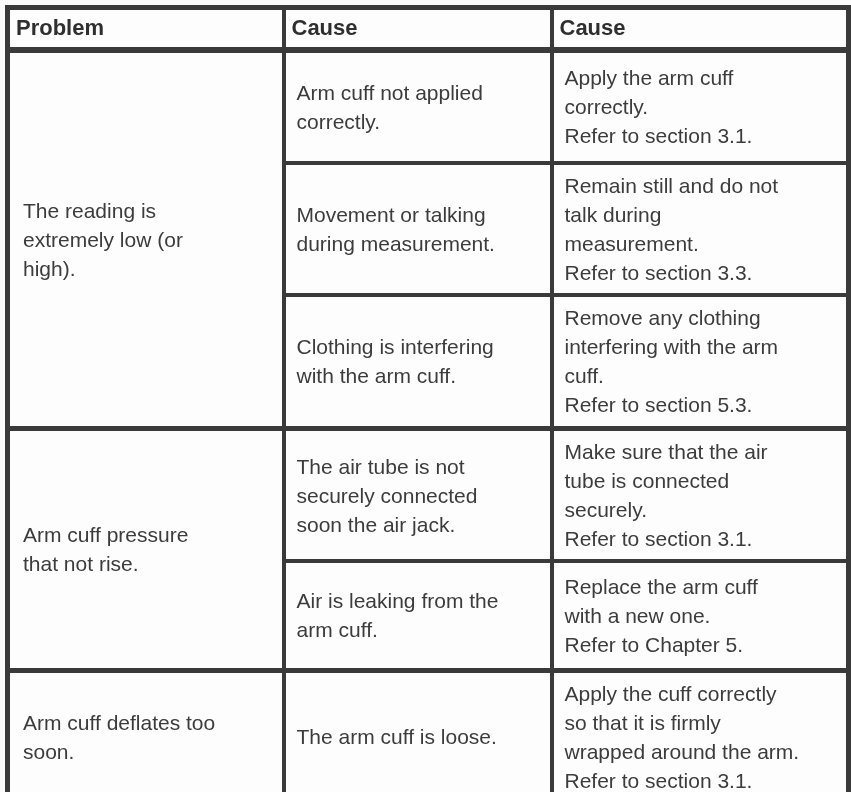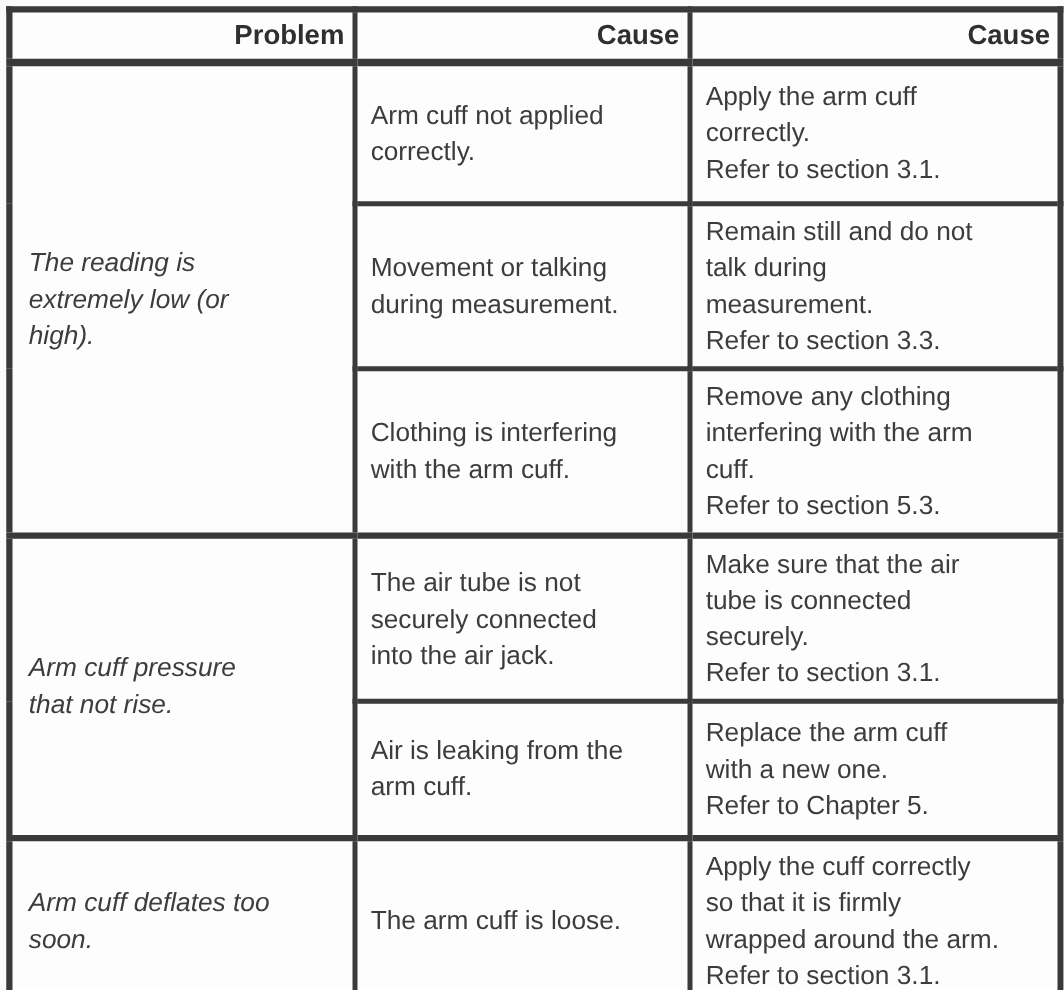--- a/index.html
+++ b/index.html
@@ -28,37 +28,36 @@
   table.trouble, th, td {
     border: 4px solid #3a3a3a;
   }
   table.trouble {
     border-width: 5px;
   }
   th {
     font-size: 22px;
     font-weight: bold;
     color: #2f2f2f;
-    text-align: right;
+    text-align: left;
     vertical-align: middle;
     border-bottom-width: 6px;
     padding: 4px 6px;
   }
   td {
     font-size: 21px;
     line-height: 29px;
     color: #3c3c3c;
     vertical-align: middle;
     text-align: left;
     white-space: pre-line;
     padding: 6px 8px 6px 11px;
   }
   td.problem {
     padding-left: 13px;
-    font-style: italic;
   }
   tr.group-start td {
     border-top-width: 5px;
   }
 </style>
 </head>
 <body>
 
 <div class="page">
   <table class="trouble">
@@ -101,21 +100,21 @@
 interfering with the arm
 cuff.
 Refer to section 5.3.</td>
       </tr>
 
       <tr class="group-start" style="height:124px">
         <td class="problem" rowspan="2">Arm cuff pressure
 that not rise.</td>
         <td>The air tube is not
 securely connected
-into the air jack.</td>
+soon the air jack.</td>
         <td>Make sure that the air
 tube is connected
 securely.
 Refer to section 3.1.</td>
       </tr>
       <tr style="height:109px">
         <td>Air is leaking from the
 arm cuff.</td>
         <td>Replace the arm cuff
 with a new one.

